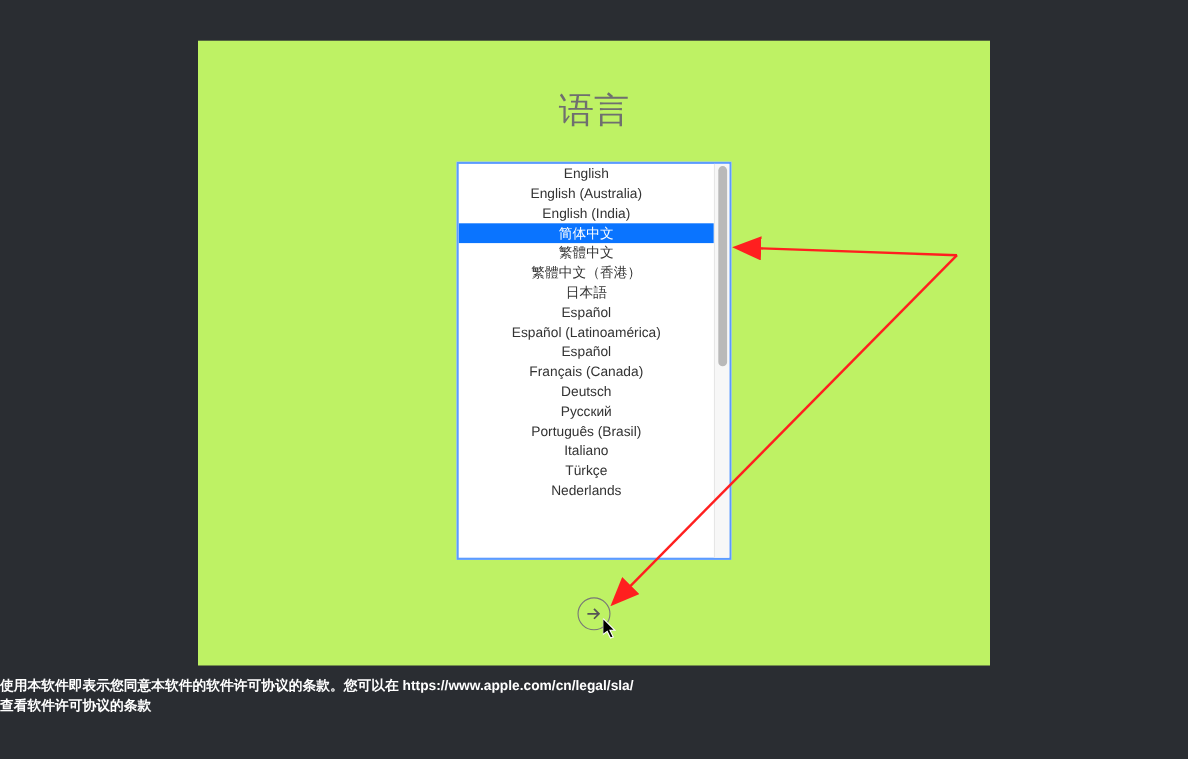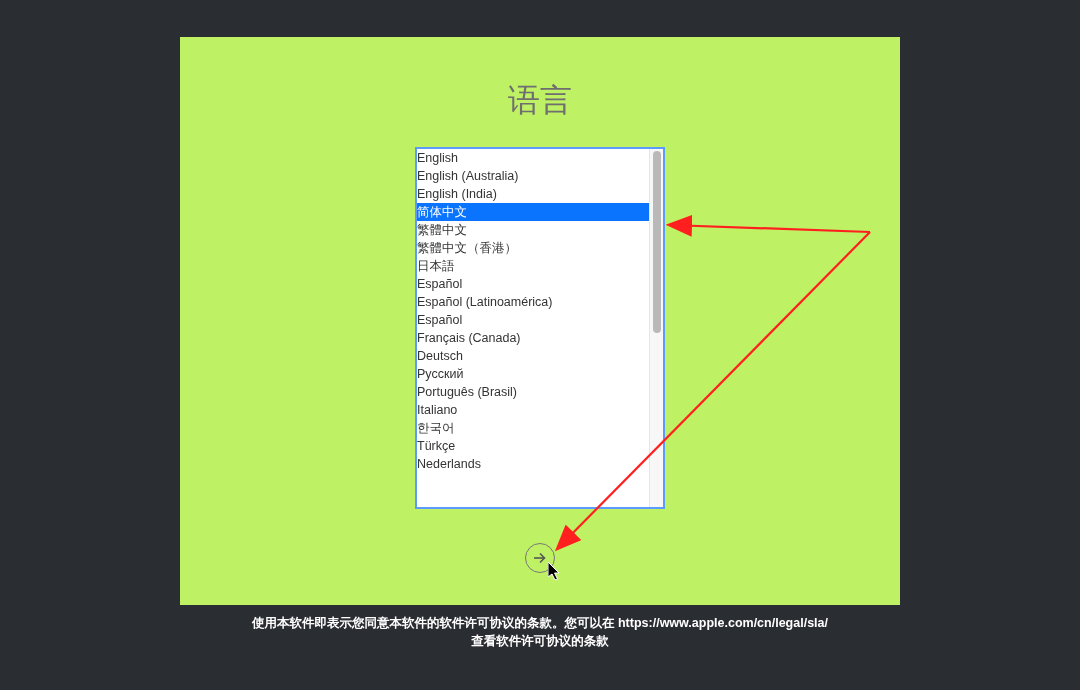--- a/index.html
+++ b/index.html
@@ -39,20 +39,21 @@
     }
     .listbox {
       flex: 1;
       overflow: hidden;
       position: relative;
     }
     .list-item {
       height: 18px;
       line-height: 18px;
       font-size: 12.5px;
+      text-align: center;
       color: #333;
       cursor: pointer;
     }
     .list-item.selected {
       background: #0a74ff;
       color: #fff;
     }
     .scrollbar-track {
       width: 14px;
       background: #f7f7f7;
@@ -79,21 +80,20 @@
       justify-content: center;
       cursor: pointer;
       background: transparent;
     }
     .next-btn svg { display: block; }
     .legal {
       position: absolute;
       left: 0;
       top: 615px;
       width: 100%;
-      text-align: center;
       font-size: 12.5px;
       color: #fff;
       line-height: 1.4;
       font-weight: 600;
     }
     .cursor {
       position: absolute;
       left: 548px;
       top: 562px;
       pointer-events: none;
@@ -122,21 +122,20 @@
         <div class="list-item">繁體中文（香港）</div>
         <div class="list-item">日本語</div>
         <div class="list-item">Español</div>
         <div class="list-item">Español (Latinoamérica)</div>
         <div class="list-item">Español</div>
         <div class="list-item">Français (Canada)</div>
         <div class="list-item">Deutsch</div>
         <div class="list-item">Русский</div>
         <div class="list-item">Português (Brasil)</div>
         <div class="list-item">Italiano</div>
-        <div class="list-item">한국어</div>
         <div class="list-item">Türkçe</div>
         <div class="list-item">Nederlands</div>
       </div>
     <div class="scrollbar-track">
       <div class="scrollbar-thumb"></div>
     </div>
   </div>
 
   <div class="next-btn">
     <span>

